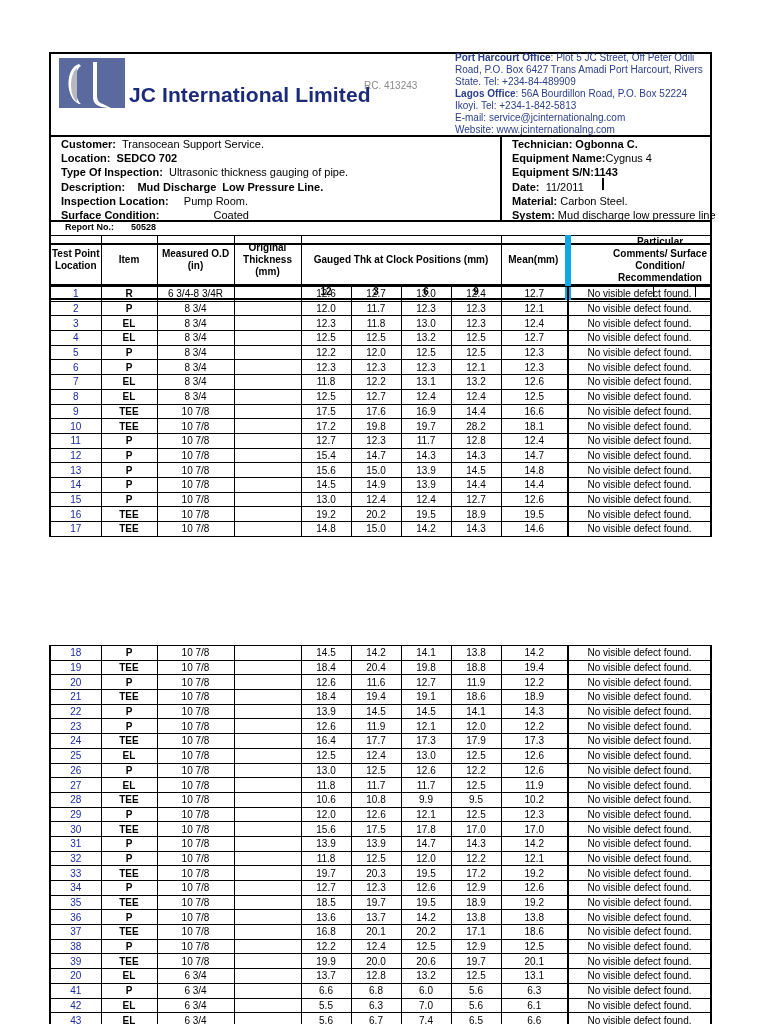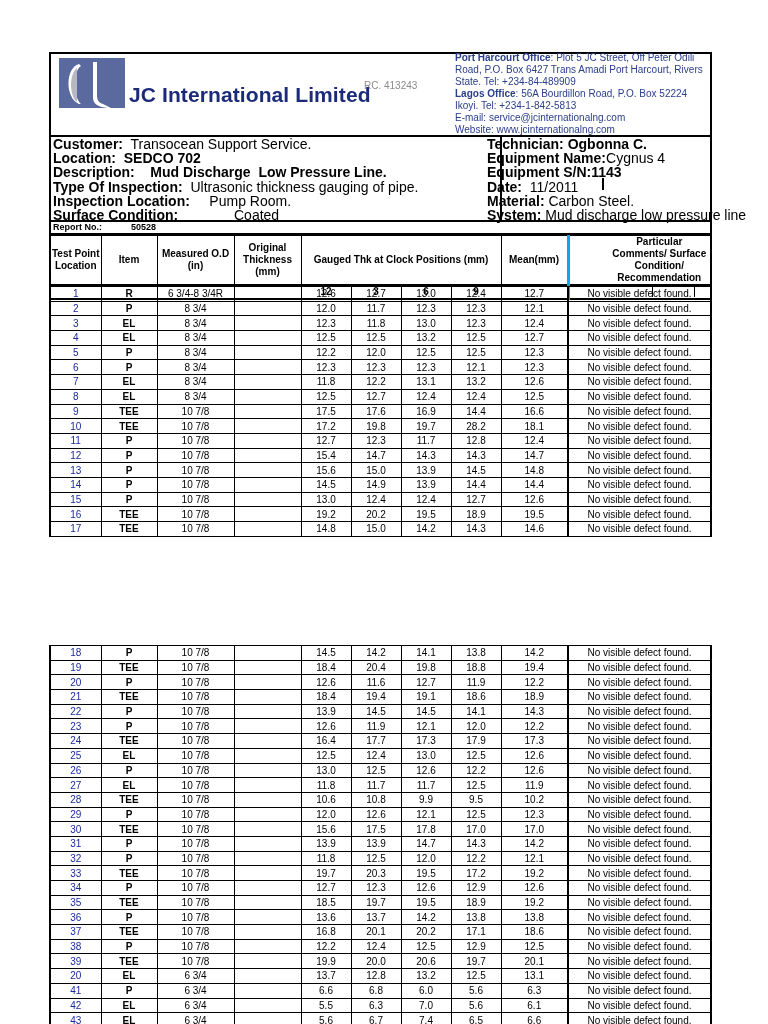--- a/index.html
+++ b/index.html
@@ -10,39 +10,39 @@
   #hdr { position: absolute; left: 49px; top: 52px; width: 663px; height: 84px; border: 2px solid #000; border-bottom: none; }
   #logo { position: absolute; left: 8px; top: 4px; width: 66px; height: 54px; }
   #company { position: absolute; left: 78px; top: 29px; font-size: 21px; font-weight: bold; color: #1c2a7a; letter-spacing: 0.1px; }
   #rc { position: absolute; left: 313px; top: 26px; font-size: 10px; color: #8a8a8a; }
   #offices { position: absolute; left: 404px; top: -2px; width: 258px; font-size: 10px; line-height: 12px; color: #2a3e8a; }
   #offices b { font-weight: bold; }
 
   
   #info { position: absolute; left: 49px; top: 135px; width: 663px; height: 87px; border: 2px solid #000; }
   #info-left { position: absolute; left: 0; top: 0; width: 451px; height: 100%; border-right: 2px solid #000; }
-  #info-right { position: absolute; left: 434px; top: 0; right: 0; height: 100%; border-radius: 12px; }
-  .info-line { height: 14.2px; font-size: 14px; line-height: 14.2px; padding-left: 2px; white-space: nowrap; }
+  #info-right { position: absolute; left: 451px; top: 0; right: 0; height: 100%; border-radius: 12px; }
+  .info-line { height: 14.2px; font-size: 11px; line-height: 14.2px; padding-left: 10px; white-space: nowrap; }
   .info-line .lbl { font-weight: bold; }
   #cursor-mark { position: absolute; left: 602px; top: 178px; width: 2px; height: 12px; background: #000; }
 
   
-  #reportno { position: absolute; left: 49px; top: 221px; width: 663px; height: 14px; border: 2px solid #000; border-top: none; font-size: 9px; font-weight: bold; line-height: 13px; padding-left: 2px; }
+  #reportno { position: absolute; left: 49px; top: 221px; width: 663px; height: 24px; border: 2px solid #000; border-top: none; font-size: 9px; font-weight: bold; line-height: 13px; padding-left: 14px; }
   #reportno span.v { position: absolute; left: 80px; }
 
   
   table { position: absolute; left: 49px; border-collapse: collapse; table-layout: fixed; font-size: 10px; }
   td, th { border: 1px solid #000; text-align: center; overflow: hidden; white-space: nowrap; padding: 0; }
   th { font-weight: bold; }
   .c0 { width: 51px; } .c1 { width: 56px; } .c2 { width: 77px; } .c3 { width: 67px; }
   .c4, .c5, .c6, .c7 { width: 50px; } .c8 { width: 67px; } .c9 { width: 143px; }
   .num { color: #1a2a9a; }
   .itm { font-weight: bold; }
   .cmt { border-left: 2px solid #000; border-right: 2px solid #000; }
-  .thick-left { border-left: 3px solid #0ea5e9; padding-left: 39px; }
+  .thick-left { border-left: 6px solid #0ea5e9; padding-left: 39px; }
   tr.r td { height: 14.7px; line-height: 13px; }
   #t-head { top: 235px; width: 663px; border-left: 2px solid #000; border-right: 2px solid #000; }
   #t-head th { line-height: 12px; font-size: 10px; }
   #t-head tr.h1 th { height: 37px; white-space: normal; border-bottom: 2px solid #000; }
   #t-head tr.h2 th { height: 14px; border-bottom: 2px solid #000; }
   #t1 { top: 286px; width: 663px; border-left: 2px solid #000; }
   #t2 { top: 645px; width: 663px; border-left: 2px solid #000; }
   .subcell { display: inline-block; height: 100%; border-left: 1px solid #000; }
 </style>
 </head>
@@ -63,22 +63,22 @@
     <div><b>Lagos Office</b><span>: 56A Bourdillon Road, P.O. Box 52224  Ikoyi. Tel: +234-1-842-5813</span></div>
     <div>E-mail: service@jcinternationalng.com</div>
     <div>Website: www.jcinternationalng.com</div>
   </div>
 </div>
 
 <div id="info">
   <div id="info-left">
       <div class="info-line"><span class="lbl">Customer:</span><span style="white-space: pre;">  Transocean Support Service.</span></div>
       <div class="info-line"><span class="lbl">Location:</span><span style="white-space: pre; font-weight: bold;">  SEDCO 702</span></div>
+      <div class="info-line"><span class="lbl">Type Of Inspection:</span><span style="white-space: pre;">  Ultrasonic thickness gauging of pipe.</span></div>
       <div class="info-line"><span class="lbl">Description:</span><span style="white-space: pre; font-weight: bold;">    Mud Discharge  Low Pressure Line.</span></div>
-      <div class="info-line"><span class="lbl">Type Of Inspection:</span><span style="white-space: pre;">  Ultrasonic thickness gauging of pipe.</span></div>
       <div class="info-line"><span class="lbl">Inspection Location:</span><span style="white-space: pre;">     Pump Room.</span></div>
       <div class="info-line"><span class="lbl">Surface Condition:</span><span style="white-space: pre; margin-left: 48px;">  Coated</span></div>
     </div>
   <div id="info-right">
       <div class="info-line"><span class="lbl">Technician:</span><span style="white-space: pre; font-weight: bold;"> Ogbonna C.</span></div>
       <div class="info-line"><span class="lbl">Equipment Name:</span><span style="white-space: pre;">Cygnus 4</span></div>
       <div class="info-line"><span class="lbl">Equipment S/N:</span><span style="white-space: pre; font-weight: bold;">1143</span></div>
       <div class="info-line"><span class="lbl">Date:</span><span style="white-space: pre;">  11/2011</span></div>
       <div class="info-line"><span class="lbl">Material:</span><span style="white-space: pre;"> Carbon Steel.</span></div>
       <div class="info-line"><span class="lbl">System:</span><span style="white-space: pre;"> Mud discharge low pressure line</span></div>

